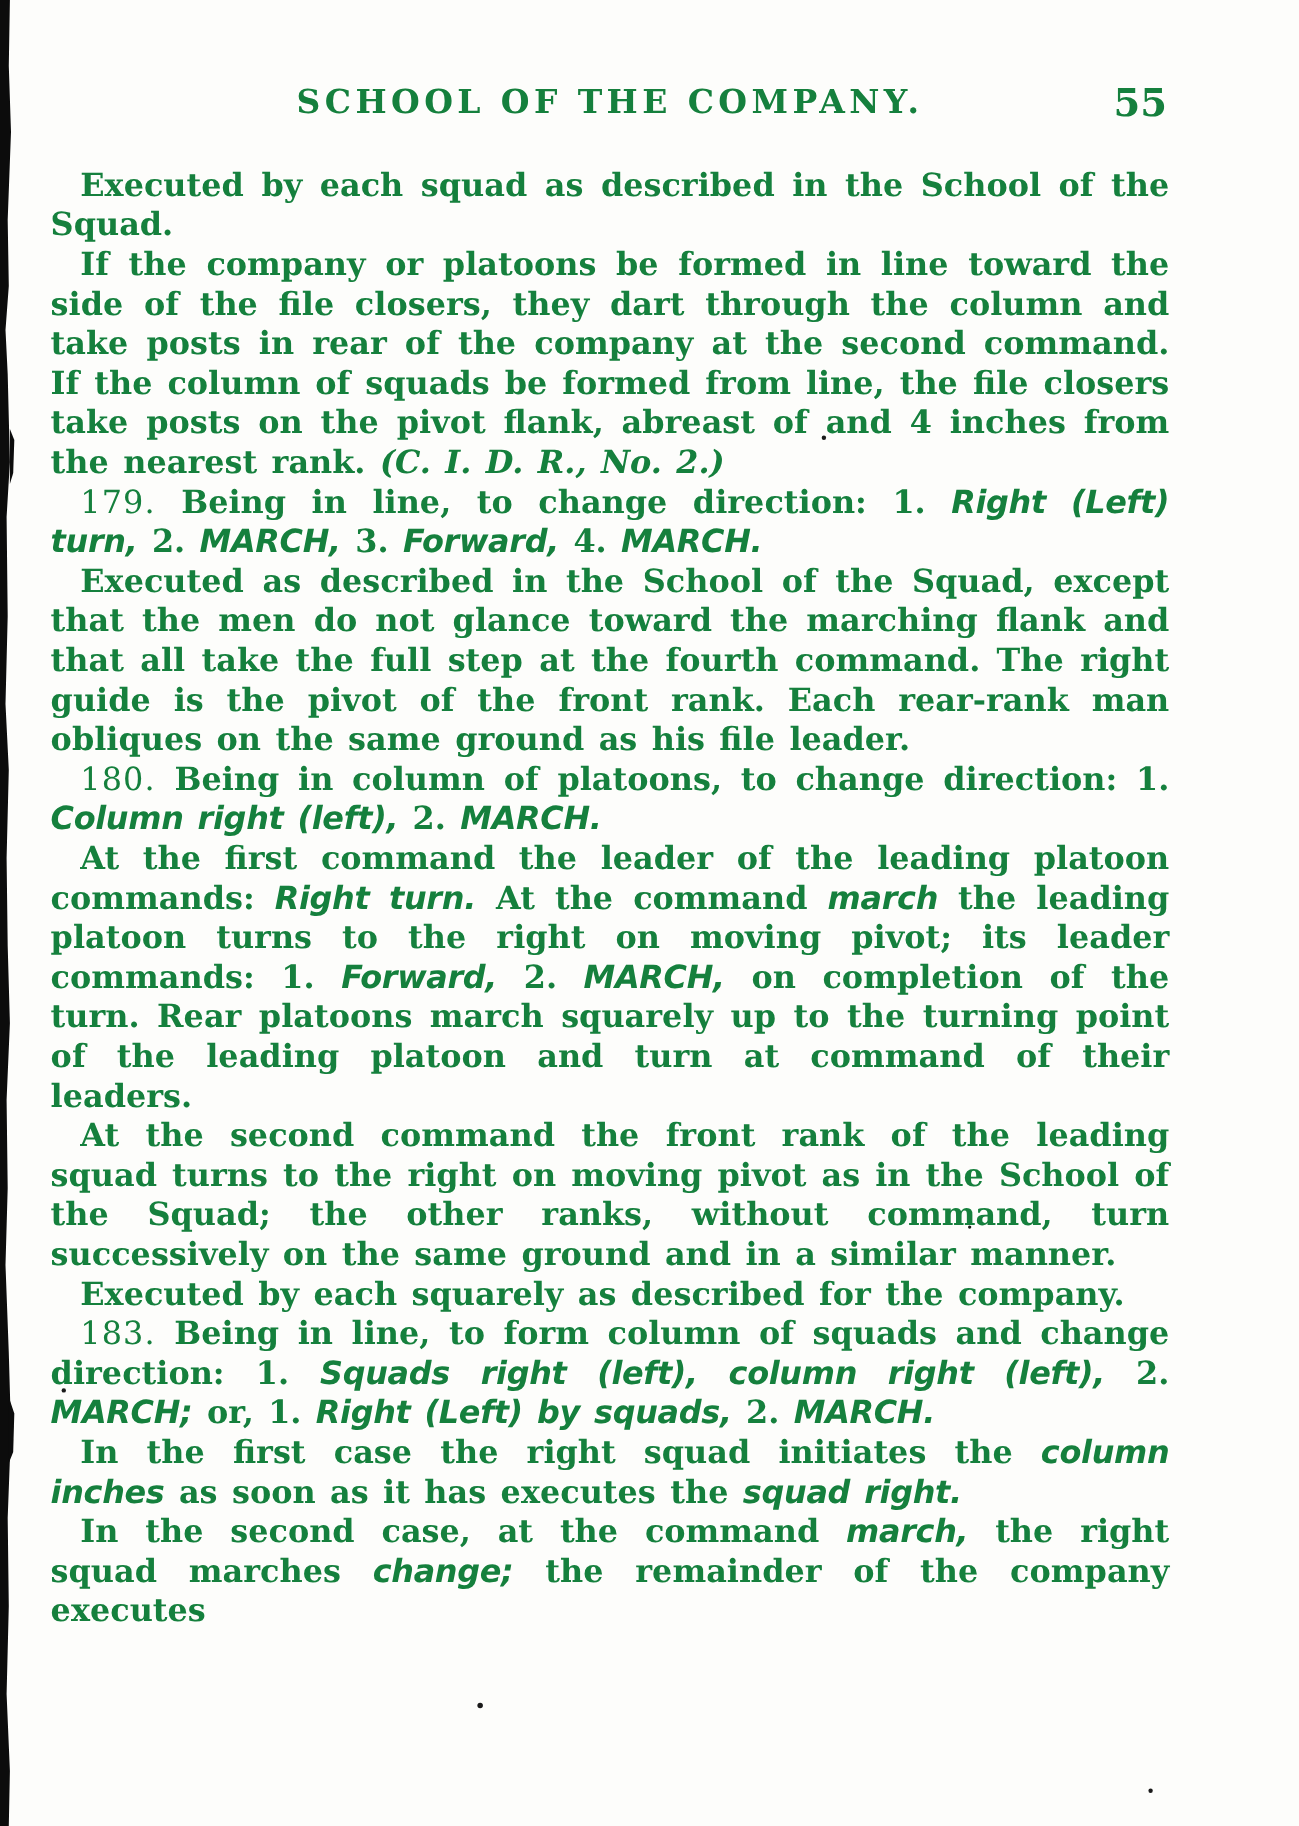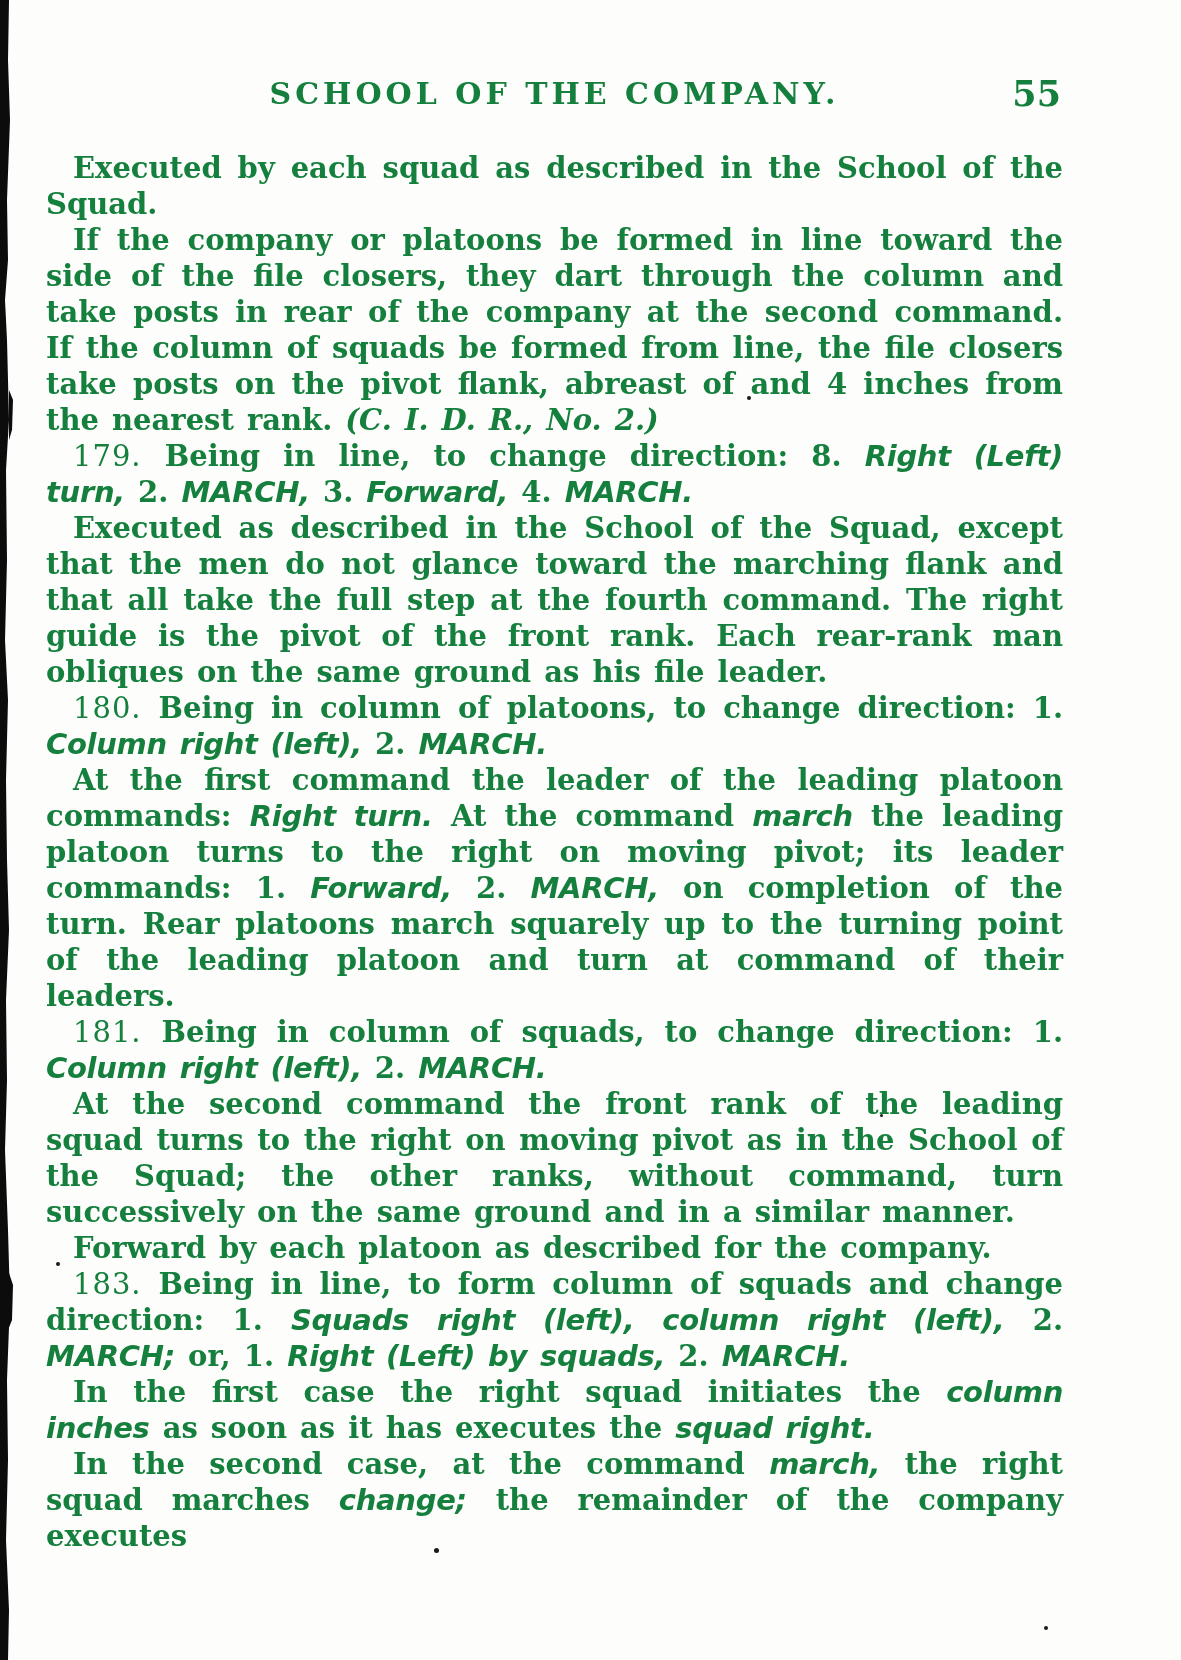--- a/index.html
+++ b/index.html
@@ -96,27 +96,26 @@
   </svg>
 
   <div class="running-header">
     <span class="running-title">SCHOOL OF THE COMPANY.</span>
     <span class="page-number">55</span>
   </div>
 
   <div class="content" id="content">
       <p class="body-para"><span class="run-n">Executed by each squad as described in the School of the Squad.</span></p>
       <p class="body-para"><span class="run-n">If the company or platoons be formed in line toward the side of the file closers, they dart through the column and take posts in rear of the company at the second command.  If the column of squads be formed from line, the file closers take posts on the pivot flank, abreast of and 4 inches from the nearest rank.  </span><span class="run-i">(C. I. D. R., No. 2.)</span></p>
-      <p class="body-para"><span class="run-num">179.</span><span class="run-n"> Being in line, to change direction: 8. </span><span class="run-cmd">Right (Left) turn,</span><span class="run-n"> 2. </span><span class="run-cmd">MARCH,</span><span class="run-n"> 3. </span><span class="run-cmd">Forward,</span><span class="run-n"> 4. </span><span class="run-cmd">MARCH.</span></p>
+      <p class="body-para"><span class="run-num">179.</span><span class="run-n"> Being in line, to change direction: 1. </span><span class="run-cmd">Right (Left) turn,</span><span class="run-n"> 2. </span><span class="run-cmd">MARCH,</span><span class="run-n"> 3. </span><span class="run-cmd">Forward,</span><span class="run-n"> 4. </span><span class="run-cmd">MARCH.</span></p>
       <p class="body-para"><span class="run-n">Executed as described in the School of the Squad, except that the men do not glance toward the marching flank and that all take the full step at the fourth command.  The right guide is the pivot of the front rank.  Each rear-rank man obliques on the same ground as his file leader.</span></p>
       <p class="body-para"><span class="run-num">180.</span><span class="run-n"> Being in column of platoons, to change direction: 1. </span><span class="run-cmd">Column right (left),</span><span class="run-n"> 2. </span><span class="run-cmd">MARCH.</span></p>
       <p class="body-para"><span class="run-n">At the first command the leader of the leading platoon commands: </span><span class="run-cmd">Right turn.</span><span class="run-n">  At the command </span><span class="run-cmd">march</span><span class="run-n"> the leading platoon turns to the right on moving pivot; its leader commands: 1. </span><span class="run-cmd">Forward,</span><span class="run-n"> 2. </span><span class="run-cmd">MARCH,</span><span class="run-n"> on completion of the turn.  Rear platoons march squarely up to the turning point of the leading platoon and turn at command of their leaders.</span></p>
-      <p class="body-para"><span class="run-num">181.</span><span class="run-n"> Being in column of squads, to change direction: 1. </span><span class="run-cmd">Column right (left), </span><span class="run-n">2. </span><span class="run-cmd">MARCH.</span></p>
       <p class="body-para"><span class="run-n">At the second command the front rank of the leading squad turns to the right on moving pivot as in the School of the Squad; the other ranks, without command, turn successively on the same ground and in a similar manner.</span></p>
-      <p class="body-para"><span class="run-n">Forward by each platoon as described for the company.</span></p>
+      <p class="body-para"><span class="run-n">Executed by each squarely as described for the company.</span></p>
       <p class="body-para"><span class="run-num">183.</span><span class="run-n"> Being in line, to form column of squads and change direction: 1. </span><span class="run-cmd">Squads right (left), column right (left),</span><span class="run-n"> 2. </span><span class="run-cmd">MARCH;</span><span class="run-n"> or, 1. </span><span class="run-cmd">Right (Left) by squads,</span><span class="run-n"> 2. </span><span class="run-cmd">MARCH.</span></p>
       <p class="body-para"><span class="run-n">In the first case the right squad initiates the </span><span class="run-cmd">column inches</span><span class="run-n"> as soon as it has executes the </span><span class="run-cmd">squad right.</span></p>
       <p class="body-para"><span class="run-n">In the second case, at the command </span><span class="run-cmd">march,</span><span class="run-n"> the right squad marches </span><span class="run-cmd">change;</span><span class="run-n"> the remainder of the company executes </span></p>
     </div>
 
 <div class="speck" style="left: 747px; top: 396px; width: 4px; height: 4px;"></div>
     <div class="speck" style="left: 434px; top: 1548px; width: 5px; height: 5px;"></div>
     <div class="speck" style="left: 1044px; top: 1626px; width: 4px; height: 4px;"></div>
     <div class="speck" style="left: 880px; top: 1114px; width: 3px; height: 3px;"></div>
     <div class="speck" style="left: 56px; top: 1262px; width: 4px; height: 4px;"></div>

